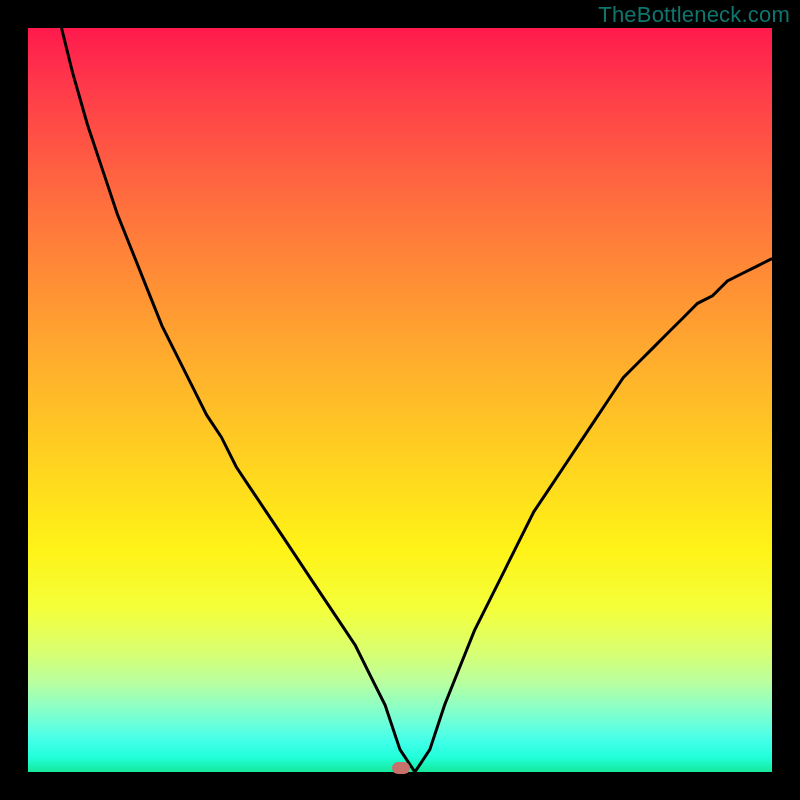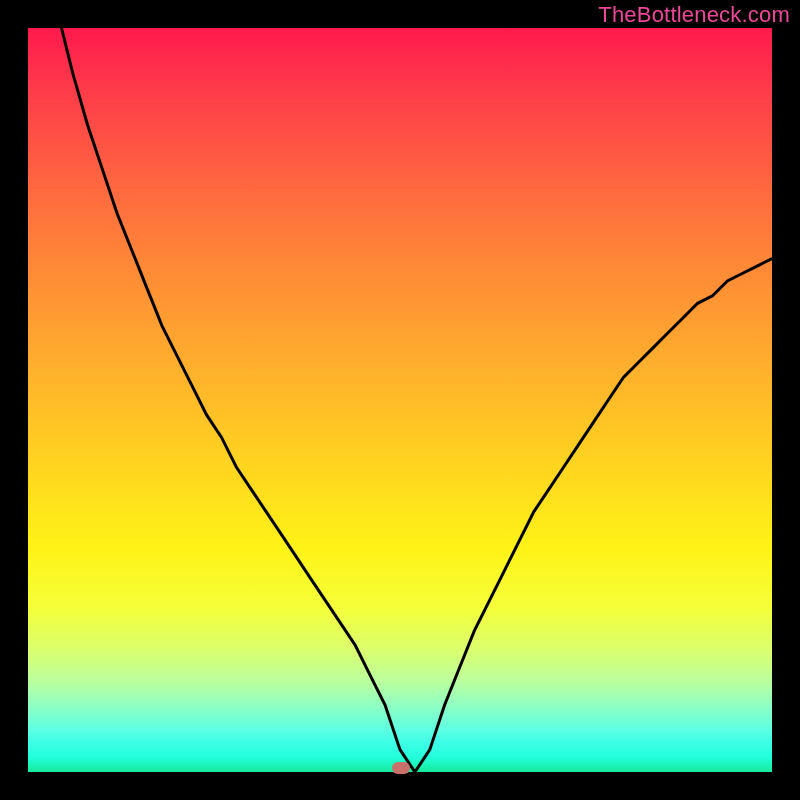--- a/index.html
+++ b/index.html
@@ -14,21 +14,21 @@
   .frame {
     position: relative;
     width: 800px;
     height: 800px;
     background: #000;
   }
   .watermark {
     position: absolute;
     top: 2px;
     right: 10px;
-    color: #ec4899;
+    color: #0f766e;
     font-size: 22px;
     font-weight: 500;
     letter-spacing: 0.2px;
     z-index: 5;
   }
   .plot-area {
     position: absolute;
     left: 28px;
     top: 28px;
     width: 744px;

